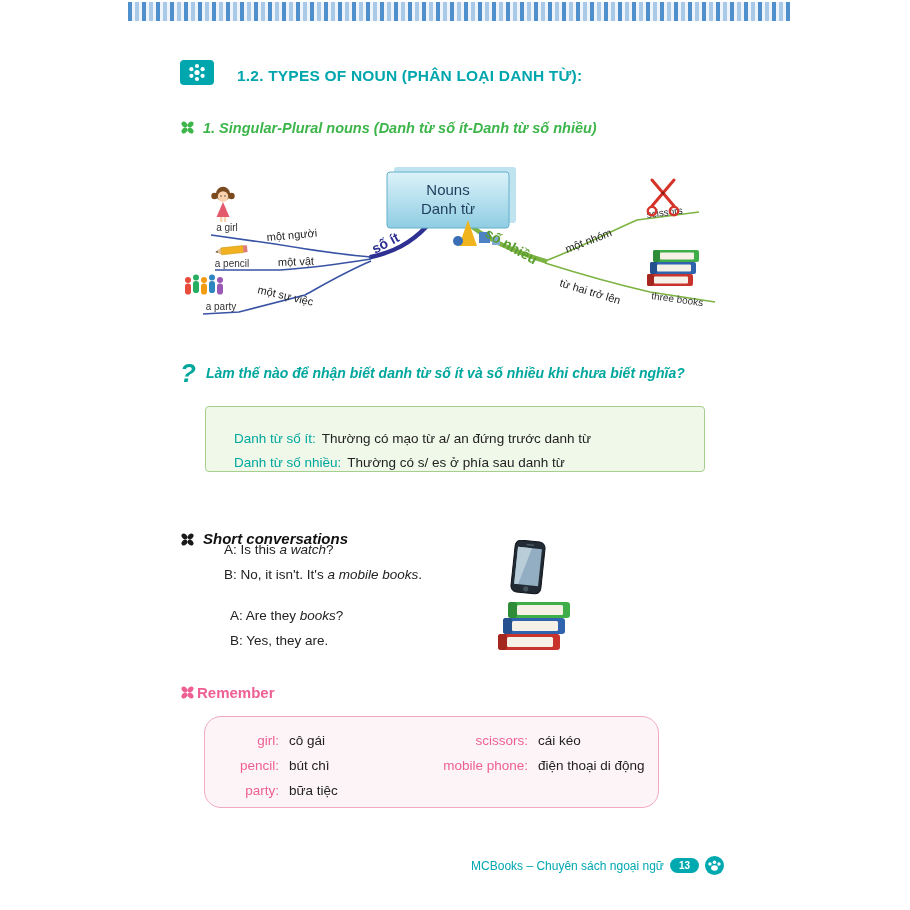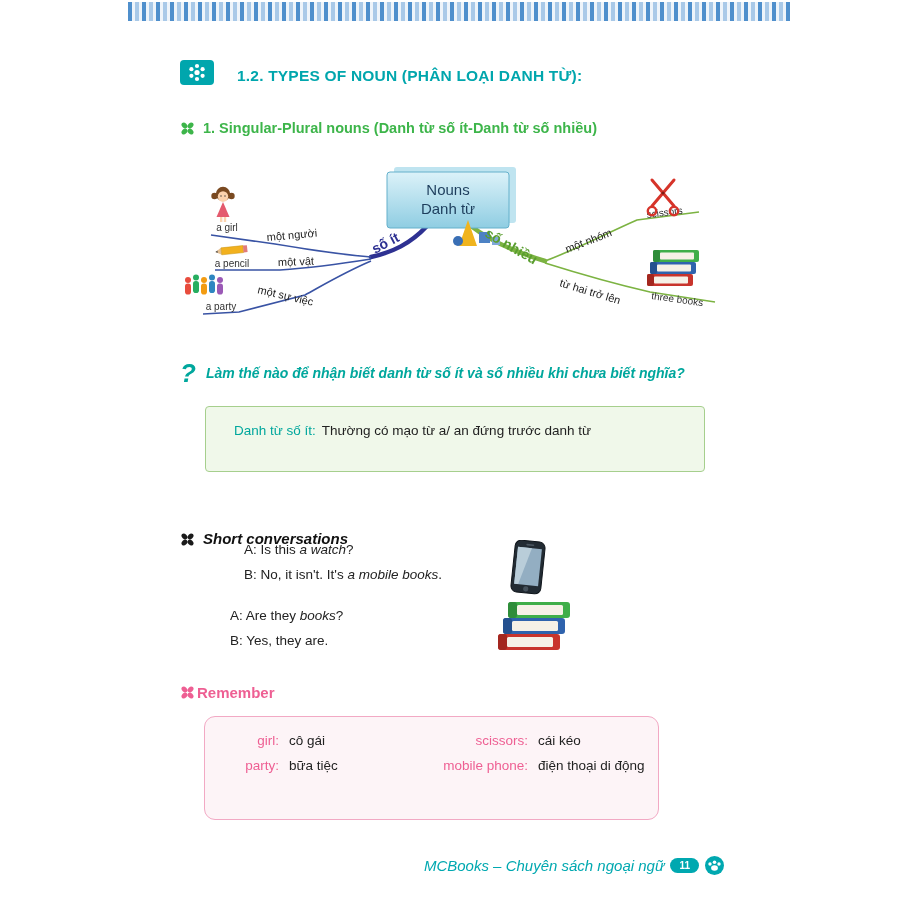--- a/index.html
+++ b/index.html
@@ -8,60 +8,60 @@
   .page { position:relative; width:910px; height:910px; background:#fff; overflow:hidden; }
   .abs { position:absolute; }
 
   .stripes { left:128px; top:2px; width:662px; height:19px;
     background: repeating-linear-gradient(90deg,
       #4f8fcc 0 4px, #eef4fa 4px 7px, #a9c9e8 7px 11px, #eef4fa 11px 14px); }
 
   .header-row { left:180px; top:60px; display:flex; align-items:flex-end; gap:23px; }
   .header-title { color:#00a6ad; font-weight:bold; font-size:15.5px; letter-spacing:.2px; }
 
-  .section-row { left:180px; top:120px; display:flex; align-items:center; gap:8px; }
+  .section-row { left:180px; top:120px; display:flex; align-items:flex-start; gap:8px;font-style:italic; }
   .section-title { color:#3db54a; font-weight:bold; font-size:14.5px; }
 
   .mindmap { left:175px; top:162px; }
 
   .question-row { left:180px; top:360px; display:flex; align-items:flex-start; gap:10px; width:580px; }
   .qmark { color:#00a79d; font-size:26px; font-weight:bold; font-style:italic; line-height:1; }
   .qtext { color:#00a79d; font-weight:bold; font-style:italic; font-size:14px; padding-top:5px; }
 
   .rules-box { left:205px; top:406px; width:500px; height:66px; background:#f0f8ea;
-    border:1px solid #a6cf8d; border-radius:4px; padding:16px 0 0 28px; }
+    border:1px solid #a6cf8d; border-radius:4px; padding:24px 0 0 28px; }
   .rule-line { font-size:13.5px; color:#222; margin-bottom:9px; }
   .rule-label { color:#00a79d; margin-right:6px; }
 
   .conv-row { left:180px; top:530px; display:flex; align-items:flex-end; gap:8px; }
   .conv-title { color:#111; font-weight:bold; font-style:italic; font-size:15px; }
 
   .dialog { font-size:13.5px; color:#222; line-height:25px; }
-  .dialog1 { left:244px; top:537px; }
+  .dialog1 { left:224px; top:537px; }
   .dialog2 { left:230px; top:603px; }
   .em { font-style:italic; }
   .phone-icon { left:505px; top:540px; }
   .conv-books-icon { left:498px; top:600px; }
 
   .remember-row { left:180px; top:684px; display:flex; align-items:center; gap:2px; }
   .remember-title { color:#ee5f93; font-weight:bold; font-size:15px; }
 
-  .remember-box { left:204px; top:716px; width:455px; height:104px; background:#fdf4f7;
-    border:1.5px solid #f2a9c4; border-radius:11px; display:flex; padding-top:11px; }
+  .remember-box { left:204px; top:716px; width:455px; height:92px; background:#fdf4f7;
+    border:1.5px solid #f2a9c4; border-radius:17px; display:flex; padding-top:11px; }
   .vocab-col { display:flex; flex-direction:column; }
   .vocab-col.left { width:227px; }
   .vocab-row { display:flex; line-height:25px; font-size:13.5px; }
   .vword { color:#ee5f93; text-align:right; margin-right:10px; }
   .vocab-col.left .vword { width:74px; }
   .vocab-col.right .vword { width:96px; }
   .vmeaning { color:#222; }
 
   .footer { top:856px; left:0; width:724px; display:flex; justify-content:flex-end;
     align-items:center; gap:6px; }
-  .imprint { color:#00a8b0; font-style:italic; font-size:15px; }
+  .imprint { color:#00a8b0; font-size:12px; }
   .page-pill { background:#00a8b0; color:#fff; font-size:10px; font-weight:bold;
     border-radius:9px; padding:2px 9px; }
 </style>
 </head>
 <body>
 
 <div class="page">
 
   <div class="abs stripes"></div>
 
@@ -217,20 +217,23 @@
 
   <div class="abs question-row">
     <span class="qmark">?</span>
     <span class="qtext">Làm thế nào để nhận biết danh từ số ít và số nhiều khi chưa biết nghĩa?</span>
   </div>
 
   <div class="abs rules-box">
     <div class="rule-line">
       <span class="rule-label">Danh từ số ít:</span><span>Thường có mạo từ a/ an đứng trước danh từ</span>
     </div>
+    <div class="rule-line">
+      <span class="rule-label">Danh từ số nhiều:</span><span>Thường có s/ es ở phía sau danh từ</span>
+    </div>
   </div>
 
   <div class="abs conv-row">
     <svg width="15" height="15" viewBox="0 0 14 14">
       <g fill="#1a1a1a">
         <g transform="rotate(45 7 7)">
             <ellipse cx="7" cy="3" rx="2.3" ry="3.1"></ellipse>
           </g>
         <g transform="rotate(135 7 7)">
             <ellipse cx="7" cy="3" rx="2.3" ry="3.1"></ellipse>
@@ -304,39 +307,43 @@
     <span class="remember-title">Remember</span>
   </div>
 
   <div class="abs remember-box">
     <div class="vocab-col left">
       <div class="vocab-row">
         <span class="vword">girl:</span>
         <span class="vmeaning">cô gái</span>
       </div>
       <div class="vocab-row">
+        <span class="vword">pencil:</span>
+        <span class="vmeaning">bút chì</span>
+      </div>
+      <div class="vocab-row">
         <span class="vword">party:</span>
         <span class="vmeaning">bữa tiệc</span>
       </div>
     </div>
     <div class="vocab-col right">
       <div class="vocab-row">
         <span class="vword">scissors:</span>
         <span class="vmeaning">cái kéo</span>
       </div>
       <div class="vocab-row">
         <span class="vword">mobile phone:</span>
         <span class="vmeaning">điện thoại di động</span>
       </div>
     </div>
   </div>
 
   <div class="abs footer">
     <span class="imprint">MCBooks – Chuyên sách ngoại ngữ</span>
-    <span class="page-pill">11</span>
+    <span class="page-pill">13</span>
     <svg width="19" height="19" viewBox="0 0 19 19">
       <circle cx="9.5" cy="9.5" r="9.5" fill="#00a8b0"></circle>
       <g fill="#fff">
         <ellipse cx="9.5" cy="12" rx="3.4" ry="2.7"></ellipse>
         <circle cx="5" cy="8" r="1.7"></circle>
         <circle cx="9.5" cy="6.3" r="1.8"></circle>
         <circle cx="14" cy="8" r="1.7"></circle>
       </g>
     </svg>
   </div>

